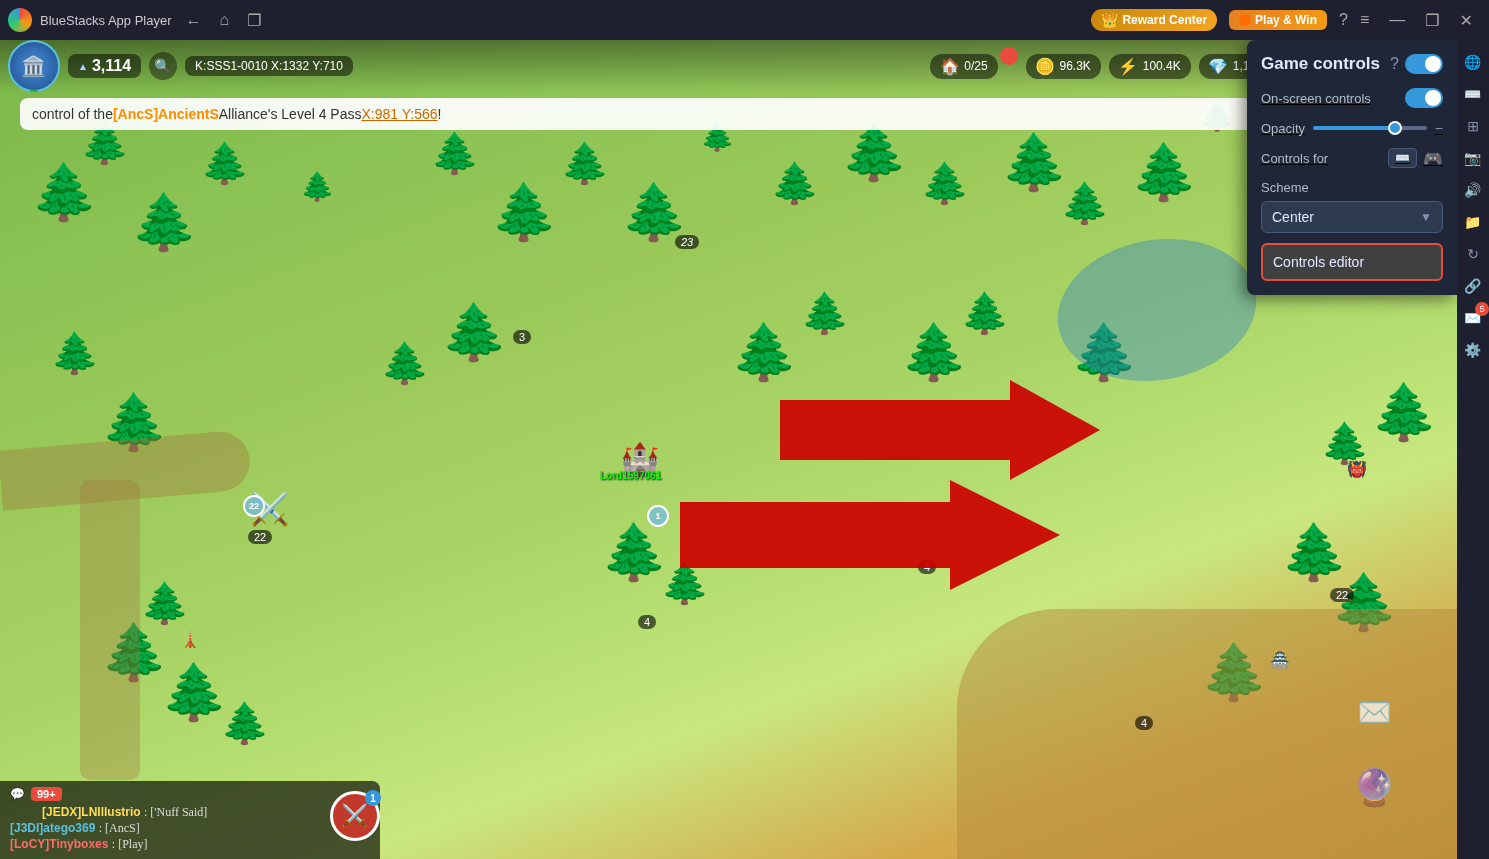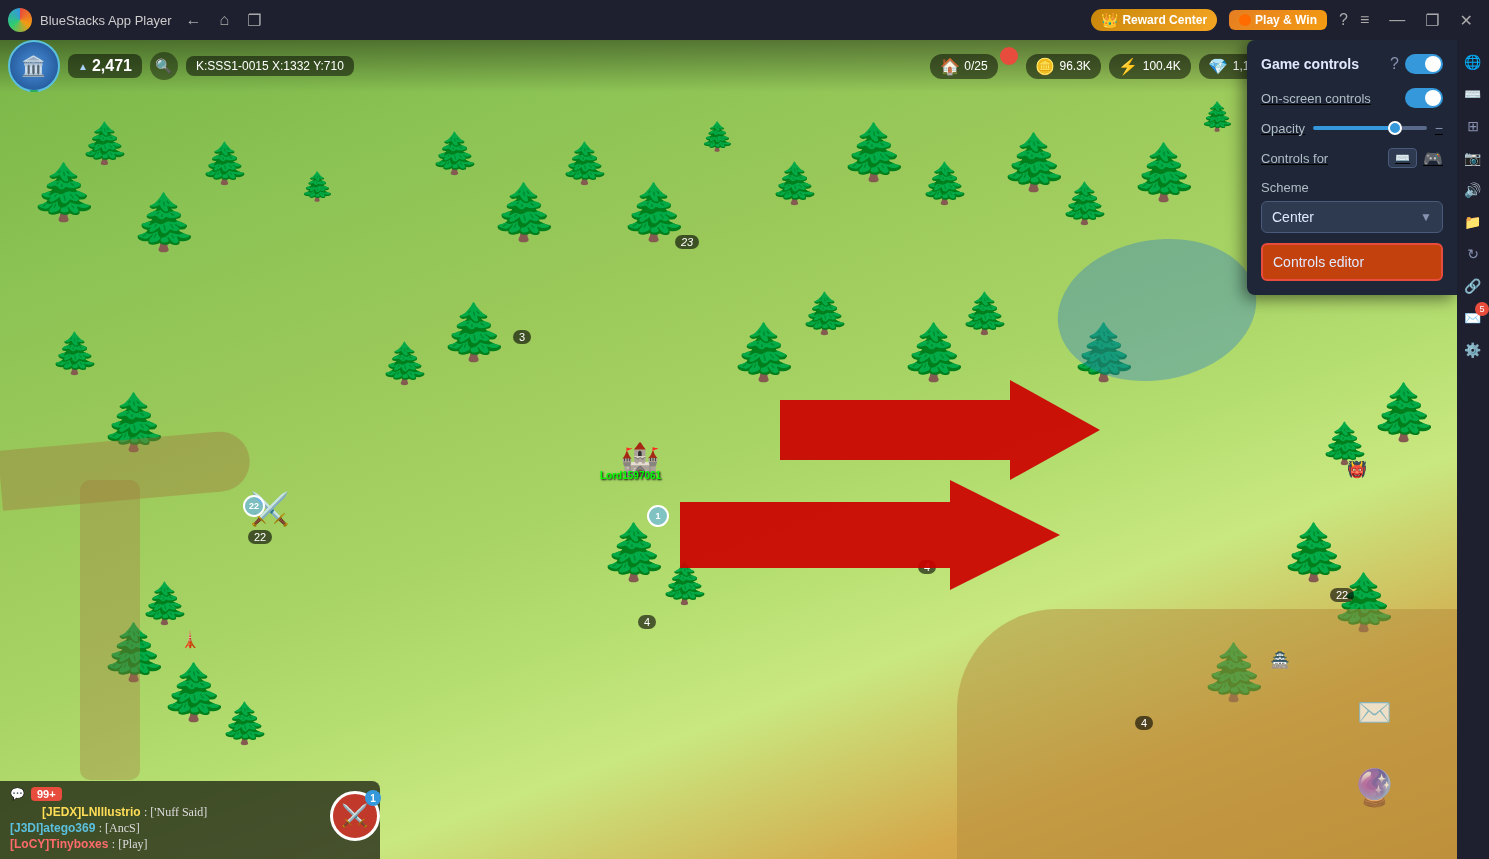--- a/index.html
+++ b/index.html
@@ -97,21 +97,21 @@
 
     
     #game-controls-panel {
       position: absolute; right: 0; top: 0;
       width: 210px;
       background: #1e2638; border-radius: 8px 0 0 8px;
       padding: 14px 14px 14px 14px;
       z-index: 50; box-shadow: -4px 4px 16px rgba(0,0,0,0.5);
     }
     .panel-header { display: flex; align-items: center; justify-content: space-between; margin-bottom: 14px; }
-    .panel-title { color: #e0e8ff; font-size: 14px; font-weight: bold; }
+    .panel-title { color: #e0e8ff; font-size: 17px; font-weight: bold; }
     .panel-help { color: #8892b0; font-size: 16px; cursor: pointer; }
     .toggle-switch { width: 38px; height: 20px; background: #3498db; border-radius: 10px; position: relative; cursor: pointer; }
     .toggle-switch::after { content: ''; position: absolute; right: 2px; top: 2px; width: 16px; height: 16px; background: #fff; border-radius: 50%; }
     .panel-row { display: flex; align-items: center; justify-content: space-between; margin-bottom: 12px; text-decoration: underline; }
     .panel-label { color: #b0bec5; font-size: 13px; }
     .opacity-slider { flex: 1; margin: 0 8px; height: 4px; background: linear-gradient(90deg, #3498db 70%, #5a6a8a 70%); border-radius: 2px; position: relative; cursor: pointer; }
     .opacity-handle { position: absolute; right: 28%; top: 50%; transform: translate(50%, -50%); width: 14px; height: 14px; background: #3498db; border-radius: 50%; border: 2px solid #fff; }
     .controls-for-row { display: flex; align-items: center; gap: 6px; }
     .keyboard-icon { background: #2d3a50; border: 1px solid #4a5a7a; border-radius: 4px; padding: 2px 6px; color: #8892b0; font-size: 12px; }
     .gamepad-icon { color: #8892b0; font-size: 16px; cursor: pointer; }
@@ -121,21 +121,21 @@
     .scheme-dropdown {
       width: 100%; background: #2d3a50; border: 1px solid #4a5a7a;
       border-radius: 6px; padding: 7px 10px; color: #e0e8ff; font-size: 14px;
       display: flex; align-items: center; justify-content: space-between;
       cursor: pointer; margin-bottom: 10px;
     }
     .scheme-dropdown .arrow { color: #8892b0; font-size: 12px; }
 
     
     .controls-editor-btn {
-      width: 100%; background: #c2410c;
+      width: 100%; background: #404040;
       border: 2px solid #e74c3c; border-radius: 6px;
       padding: 9px 10px; color: #e0e8ff; font-size: 14px;
       cursor: pointer; text-align: left; display: block;
     }
 
     
     .game-building { position: absolute; font-size: 32px; }
     .game-label { position: absolute; background: rgba(0,0,0,0.6); color: #fff; border-radius: 10px; padding: 1px 6px; font-size: 11px; }
   </style>
 </head>
@@ -236,26 +236,26 @@
     <div style="position:absolute;left:647px;top:465px;width:22px;height:22px;background:rgba(100,180,255,0.6);border:2px solid #fff;border-radius:50%;display:flex;align-items:center;justify-content:center;color:#fff;font-size:9px;font-weight:bold;">1</div>
     <div style="position:absolute;left:243px;top:455px;width:22px;height:22px;background:rgba(100,180,255,0.6);border:2px solid #fff;border-radius:50%;display:flex;align-items:center;justify-content:center;color:#fff;font-size:9px;font-weight:bold;">22</div>
 
     <div id="hud-top">
       <div class="hud-avatar">
         <span style="font-size:20px;">🏛️</span>
         <div class="hud-xp-ring"></div>
       </div>
       <div class="hud-score">
         <span style="font-size:10px;color:#aad4ff;">▲</span>
-        <span>2,471</span>
+        <span>3,114</span>
       </div>
       <div style="display:flex;gap:4px;align-items:center;">
         <div style="width:28px;height:28px;background:rgba(0,0,0,0.4);border-radius:50%;display:flex;align-items:center;justify-content:center;font-size:14px;">🔍</div>
       </div>
-      <div class="hud-coord">K:SSS1-0015 X:1332 Y:710</div>
+      <div class="hud-coord">K:SSS1-0010 X:1332 Y:710</div>
       <div class="hud-spacer"></div>
 
       <div class="hud-resource">
         <span class="resource-icon">🏠</span>
         <span>0/25</span>
       </div>
       <div style="width:18px;height:18px;background:#e74c3c;border-radius:50%;position:relative;margin-left:-6px;top:-10px;"></div>
       <div class="hud-resource">
         <span class="resource-icon">🪙</span>
         <span>96.3K</span>
@@ -274,20 +274,28 @@
         <div style="display:flex;align-items:center;gap:4px;">
           <span style="font-size:20px;">🧙</span>
           <div>
             <div style="font-weight:bold;">Zoland Region</div>
             <div style="font-size:10px;color:#8892b0;">08/22 6:30 UTC</div>
           </div>
         </div>
       </div>
     </div>
 
+    <div id="alert-banner">
+      <span>control of the </span>
+      <span class="alliance-name">[AncS]AncientS</span>
+      <span> Alliance's Level 4 Pass </span>
+      <span class="coord-link">X:981 Y:566</span>
+      <span>!</span>
+      <button class="close-btn">✕</button>
+    </div>
 
     <div style="position:absolute;left:780px;top:340px;z-index:30;pointer-events:none;">
       <svg width="320" height="100" viewBox="0 0 320 100">
         <polygon points="0,20 230,20 230,0 320,50 230,100 230,80 0,80" fill="#cc0000" opacity="0.92"></polygon>
       </svg>
     </div>
 
     <div style="position:absolute;left:680px;top:440px;z-index:30;pointer-events:none;">
       <svg width="380" height="110" viewBox="0 0 380 110">
         <polygon points="0,22 270,22 270,0 380,55 270,110 270,88 0,88" fill="#cc0000" opacity="0.92"></polygon>

